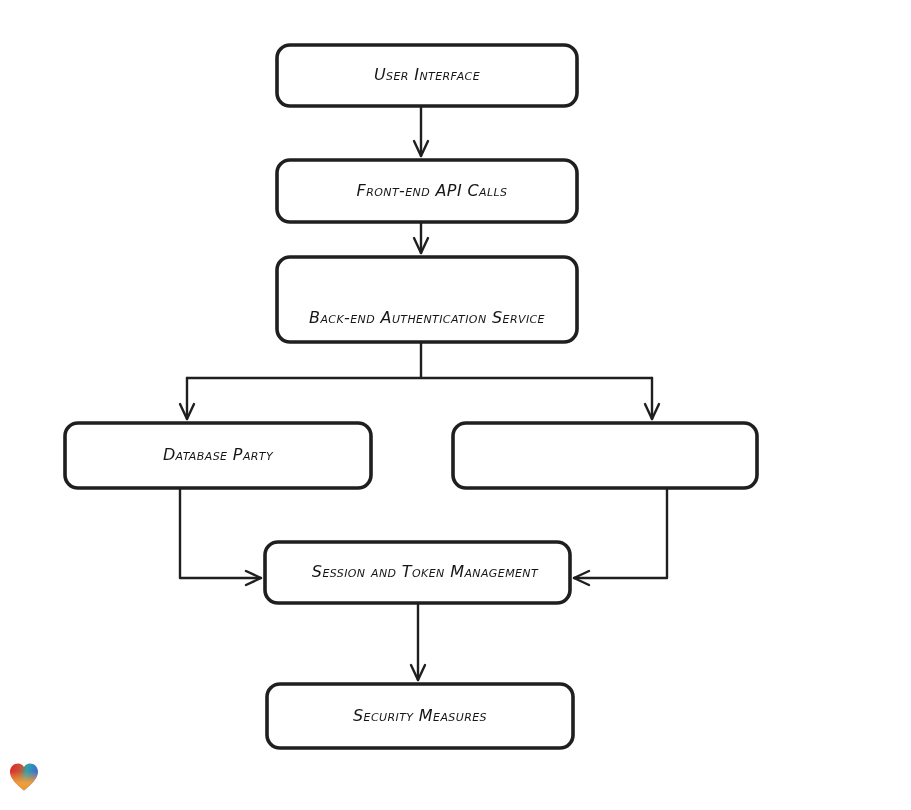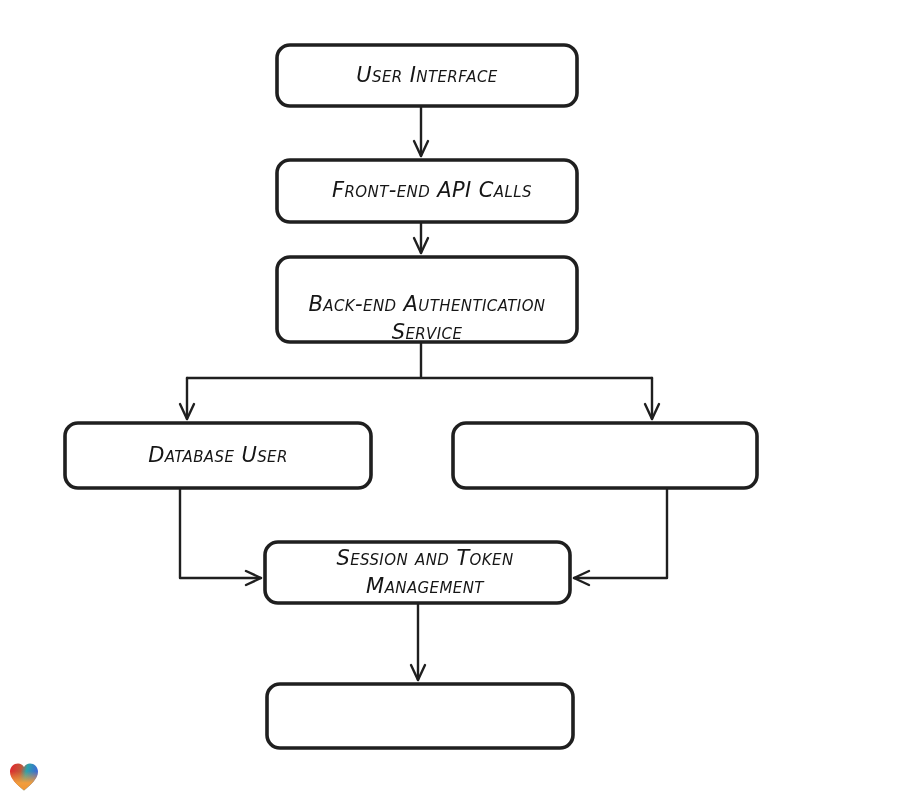--- a/index.html
+++ b/index.html
@@ -23,21 +23,21 @@
   .node-label {
     position: absolute;
     display: flex;
     align-items: center;
     justify-content: center;
     text-align: center;
     box-sizing: border-box;
     padding: 0 10px;
     font-family: "DejaVu Sans", sans-serif;
     font-style: italic;
-    font-size: 21px;
+    font-size: 16px;
     font-variant: small-caps;
     letter-spacing: 0.4px;
     line-height: 1.3;
     color: #161616;
     pointer-events: none;
   }
   .node-label.narrow {
     padding: 0 28px;
   }
 </style>
@@ -93,19 +93,20 @@
       <path d="M16 28.5 C9 22.5 2 16.6 2 9.8 C2 5 5.8 1.6 10 1.6 C12.5 1.6 14.8 2.9 16 5 C17.2 2.9 19.5 1.6 22 1.6 C26.2 1.6 30 5 30 9.8 C30 16.6 23 22.5 16 28.5 Z" fill="url(#heartOrange)"></path>
     </g>
   </svg>
 
   <div class="node-label" style="left:277px; top:45px;  width:300px; height:61px;">User Interface</div>
 
   <div class="node-label" style="left:277px; top:160px; width:300px; height:62px;padding-left:20px;">Front-end API Calls</div>
 
   <div class="node-label narrow" style="left:277px; top:257px; width:300px; height:85px;margin-top:19px;">Back-end Authentication Service</div>
 
-  <div class="node-label" style="left:65px;  top:423px; width:306px; height:65px;">Database User</div>
+  <div class="node-label" style="left:65px;  top:423px; width:306px; height:65px;">Database Party</div>
 
 
   <div class="node-label narrow" style="left:265px; top:542px; width:320px; height:61px;font-style:italic;">Session and Token Management</div>
 
+  <div class="node-label" style="left:267px; top:684px; width:306px; height:64px;">Security Measures</div>
 
 </div>
 
 </body></html>

